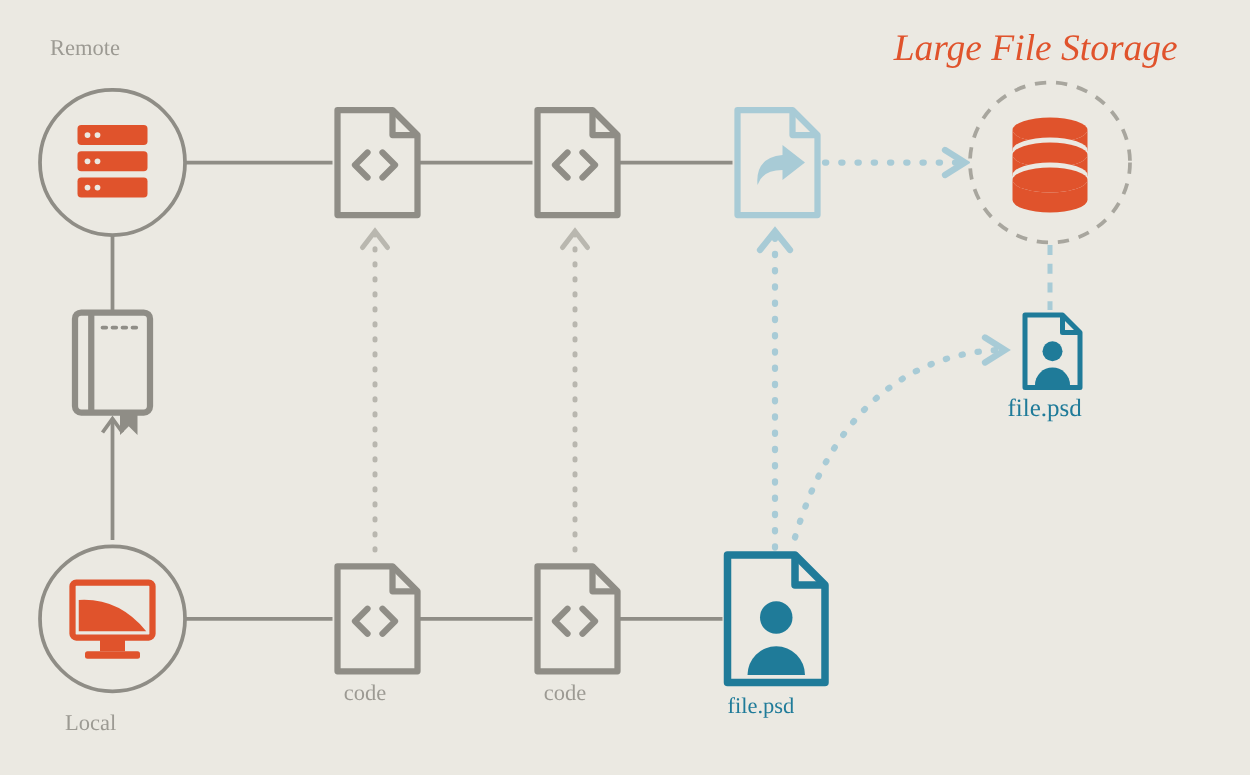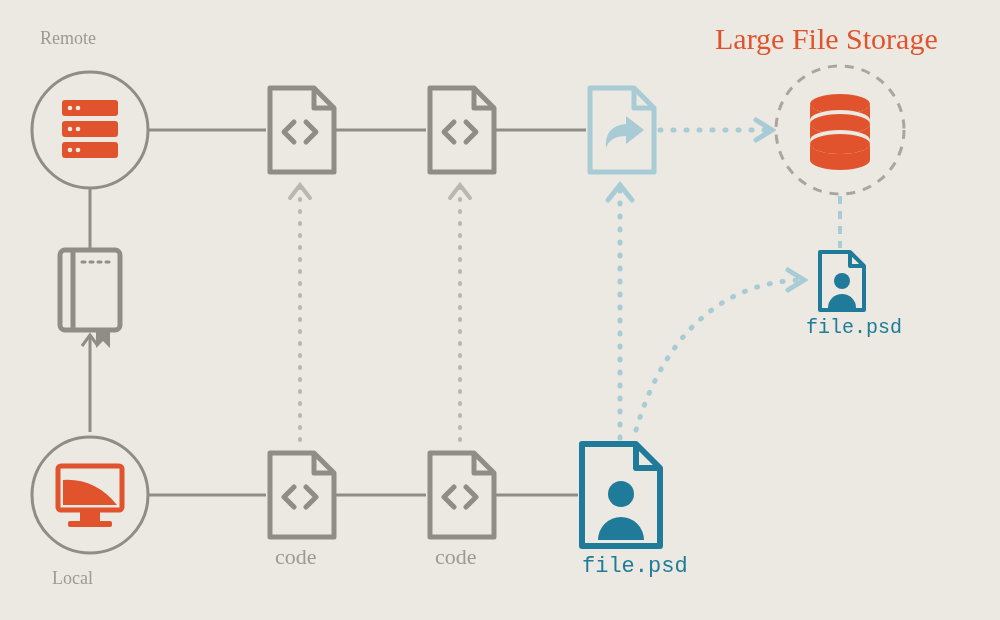--- a/index.html
+++ b/index.html
@@ -9,23 +9,23 @@
     font-family:Georgia,'Times New Roman',serif;
     position:relative;
     overflow:hidden;
   }
   .label{
     position:absolute;
     font-size:18px;
     color:#9c9a93;
     text-align:center;
   }
-  .label.small{font-size:22px;}
-  .label.teal{color:#1f7b99;font-weight:500;font-family:Liberation Mono, monospace;}
-  .label.orange{color:#e0532c;font-size:30px;}
+  .label.small{font-size:18px;}
+  .label.teal{color:#1f7b99;font-weight:500;}
+  .label.orange{color:#e0532c;font-size:30px;font-style:italic;}
   svg.canvas{position:absolute;top:0;left:0;}
 </style>
 </head>
 <body>
 
 <svg class="canvas" width="1000" height="620">
 
   <g stroke="#8f8d86" stroke-width="3" fill="none">
 
     <line x1="148" y1="130" x2="266" y2="130"></line>

